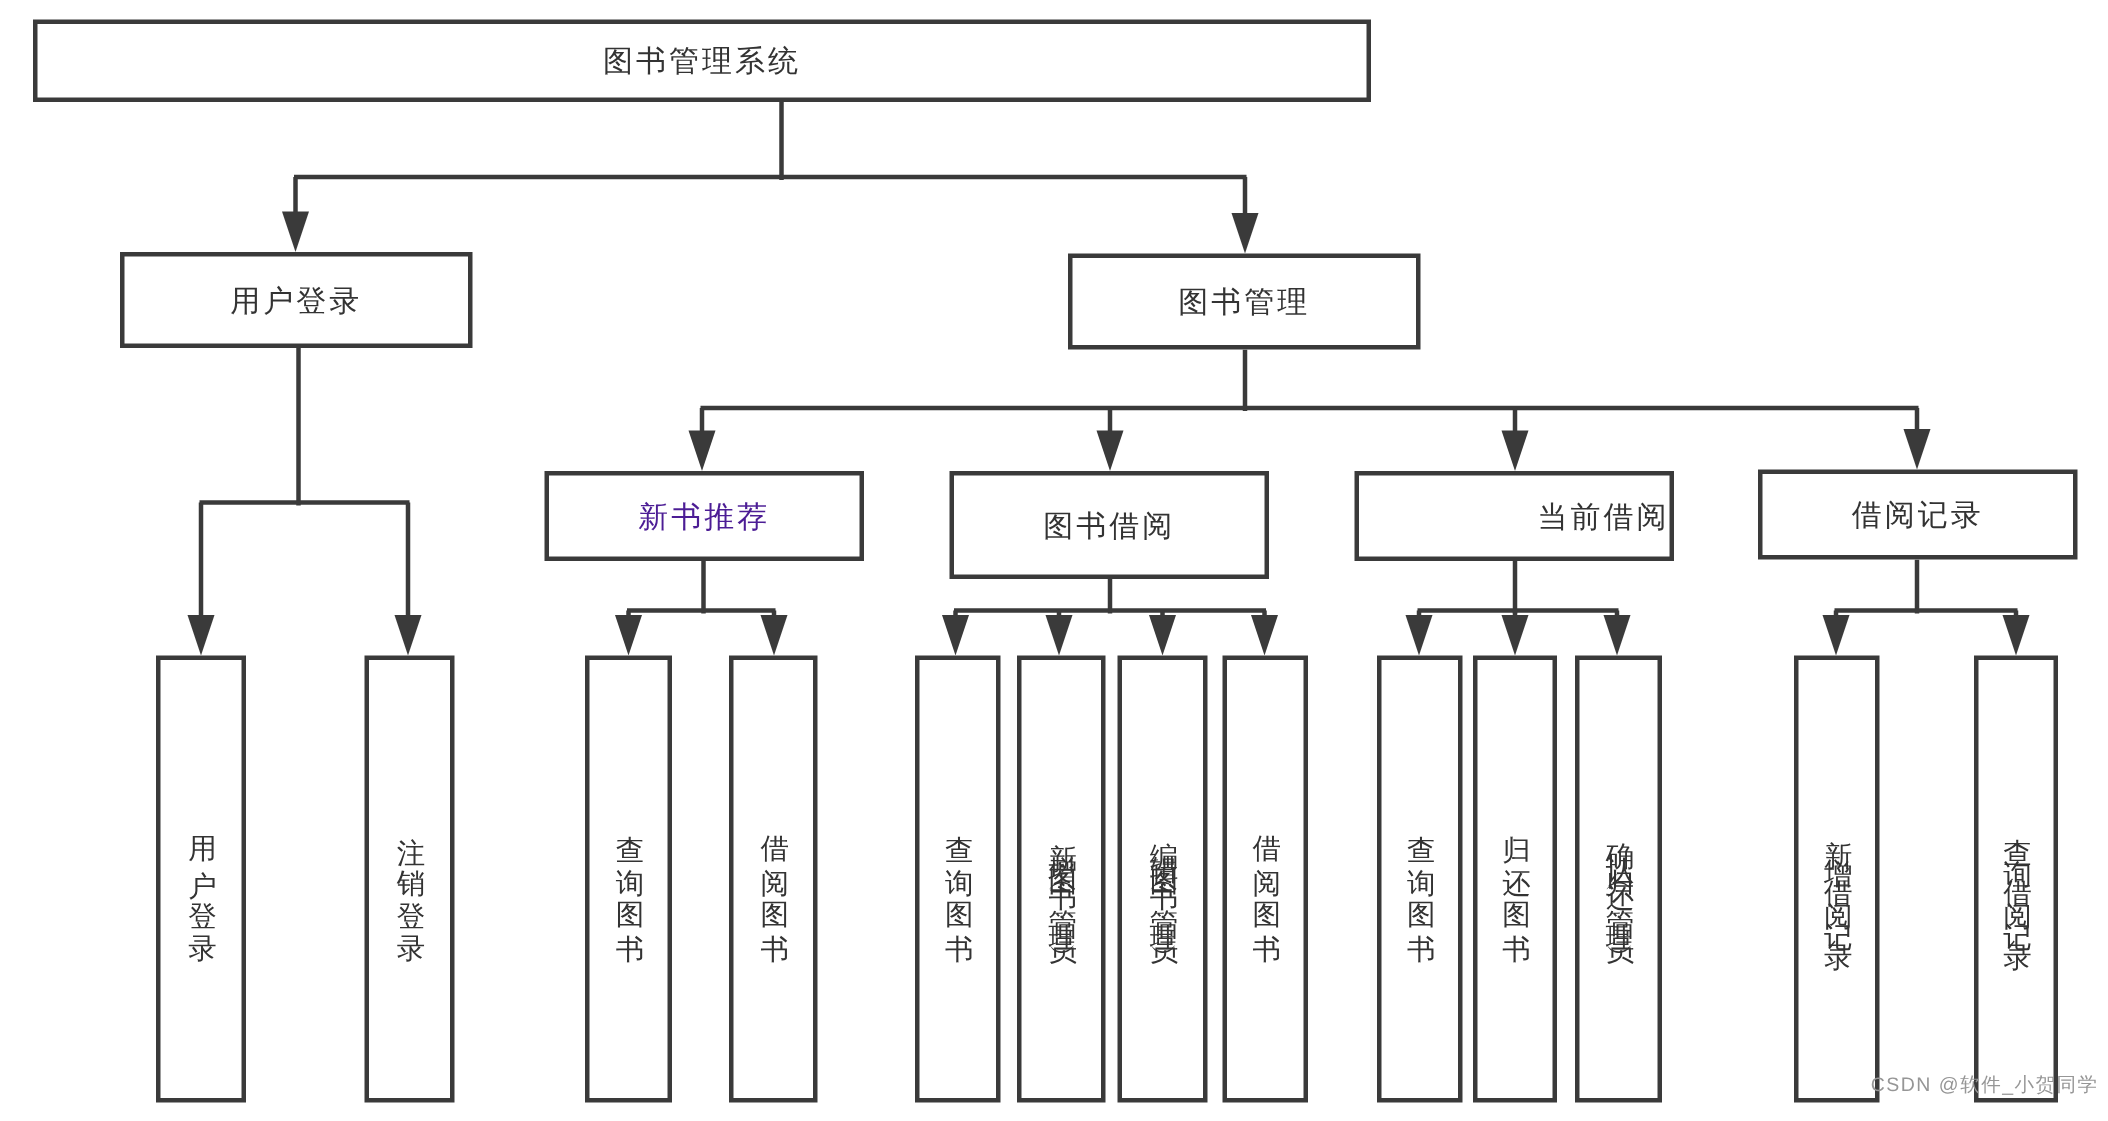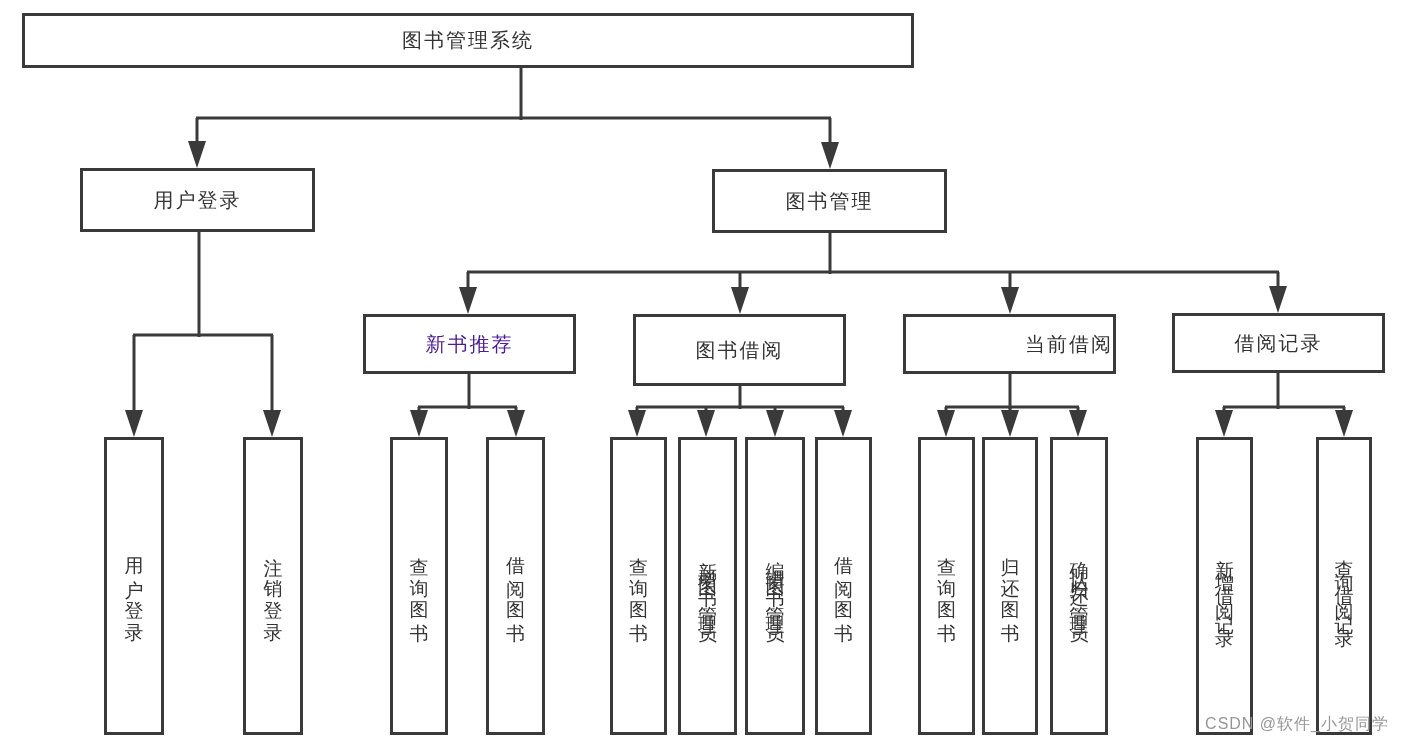--- a/index.html
+++ b/index.html
@@ -34,24 +34,24 @@
     font-size: 20px;
     letter-spacing: 2px;
   }
   .node.v {
     writing-mode: vertical-rl;
     text-orientation: mixed;
     font-size: 19px;
   }
   #watermark {
     position: absolute;
-    right: 16px;
+    right: 6px;
     top: 714px;
     z-index: 3;
-    font-size: 16px;
+    font-size: 13px;
     color: rgba(150,150,150,0.85);
     letter-spacing: 1px;
     white-space: nowrap;
   }
 </style>
 </head>
 <body>
 
 <div id="canvas">
   <svg id="wires" xmlns="http://www.w3.org/2000/svg">

